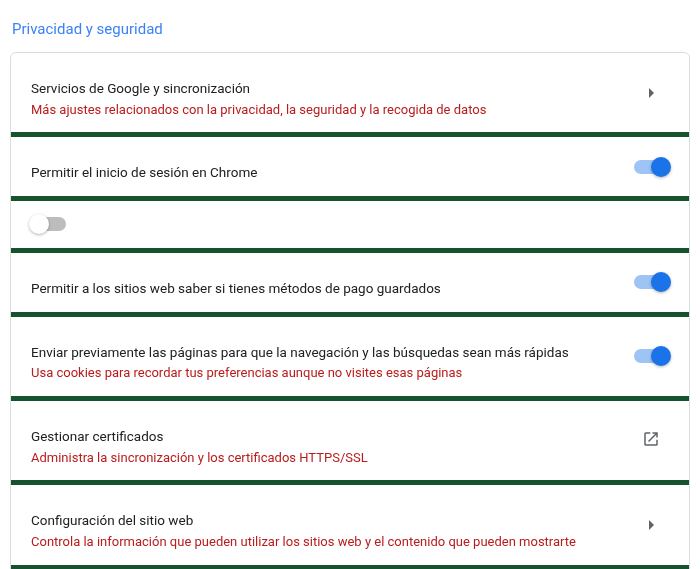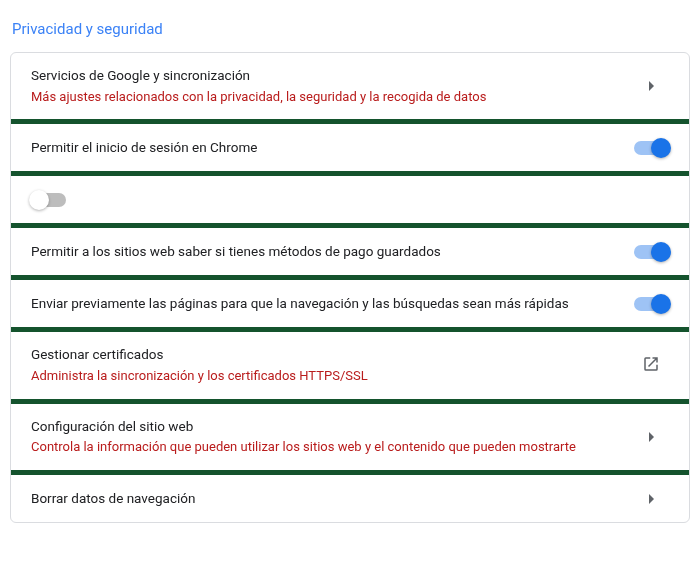--- a/index.html
+++ b/index.html
@@ -33,20 +33,21 @@
     min-height: 52px;
     cursor: pointer;
   }
   .row:first-child { border-top: none; }
   .row-text {
     flex: 1;
     display: flex;
     flex-direction: column;
     gap: 2px;
     padding-right: 16px;
+    margin-top: 13px;
   }
   .row-title {
     font-size: 13.5px;
     color: #202124;
     line-height: 1.45;
   }
   .row-sub {
     font-size: 13px;
     color: #b91c1c;
     line-height: 1.45;
@@ -123,20 +124,21 @@
         </div>
         <div class="right-slot">
           <div class="toggle on">
             <div class="knob"></div>
           </div>
         </div>
       </div>
       <div class="row">
         <div class="row-text">
           <div class="row-title">Enviar previamente las páginas para que la navegación y las búsquedas sean más rápidas</div>
+          <div class="row-sub">Usa cookies para recordar tus preferencias aunque no visites esas páginas</div>
         </div>
         <div class="right-slot">
           <div class="toggle on">
             <div class="knob"></div>
           </div>
         </div>
       </div>
       <div class="row">
         <div class="row-text">
           <div class="row-title">Gestionar certificados</div>

